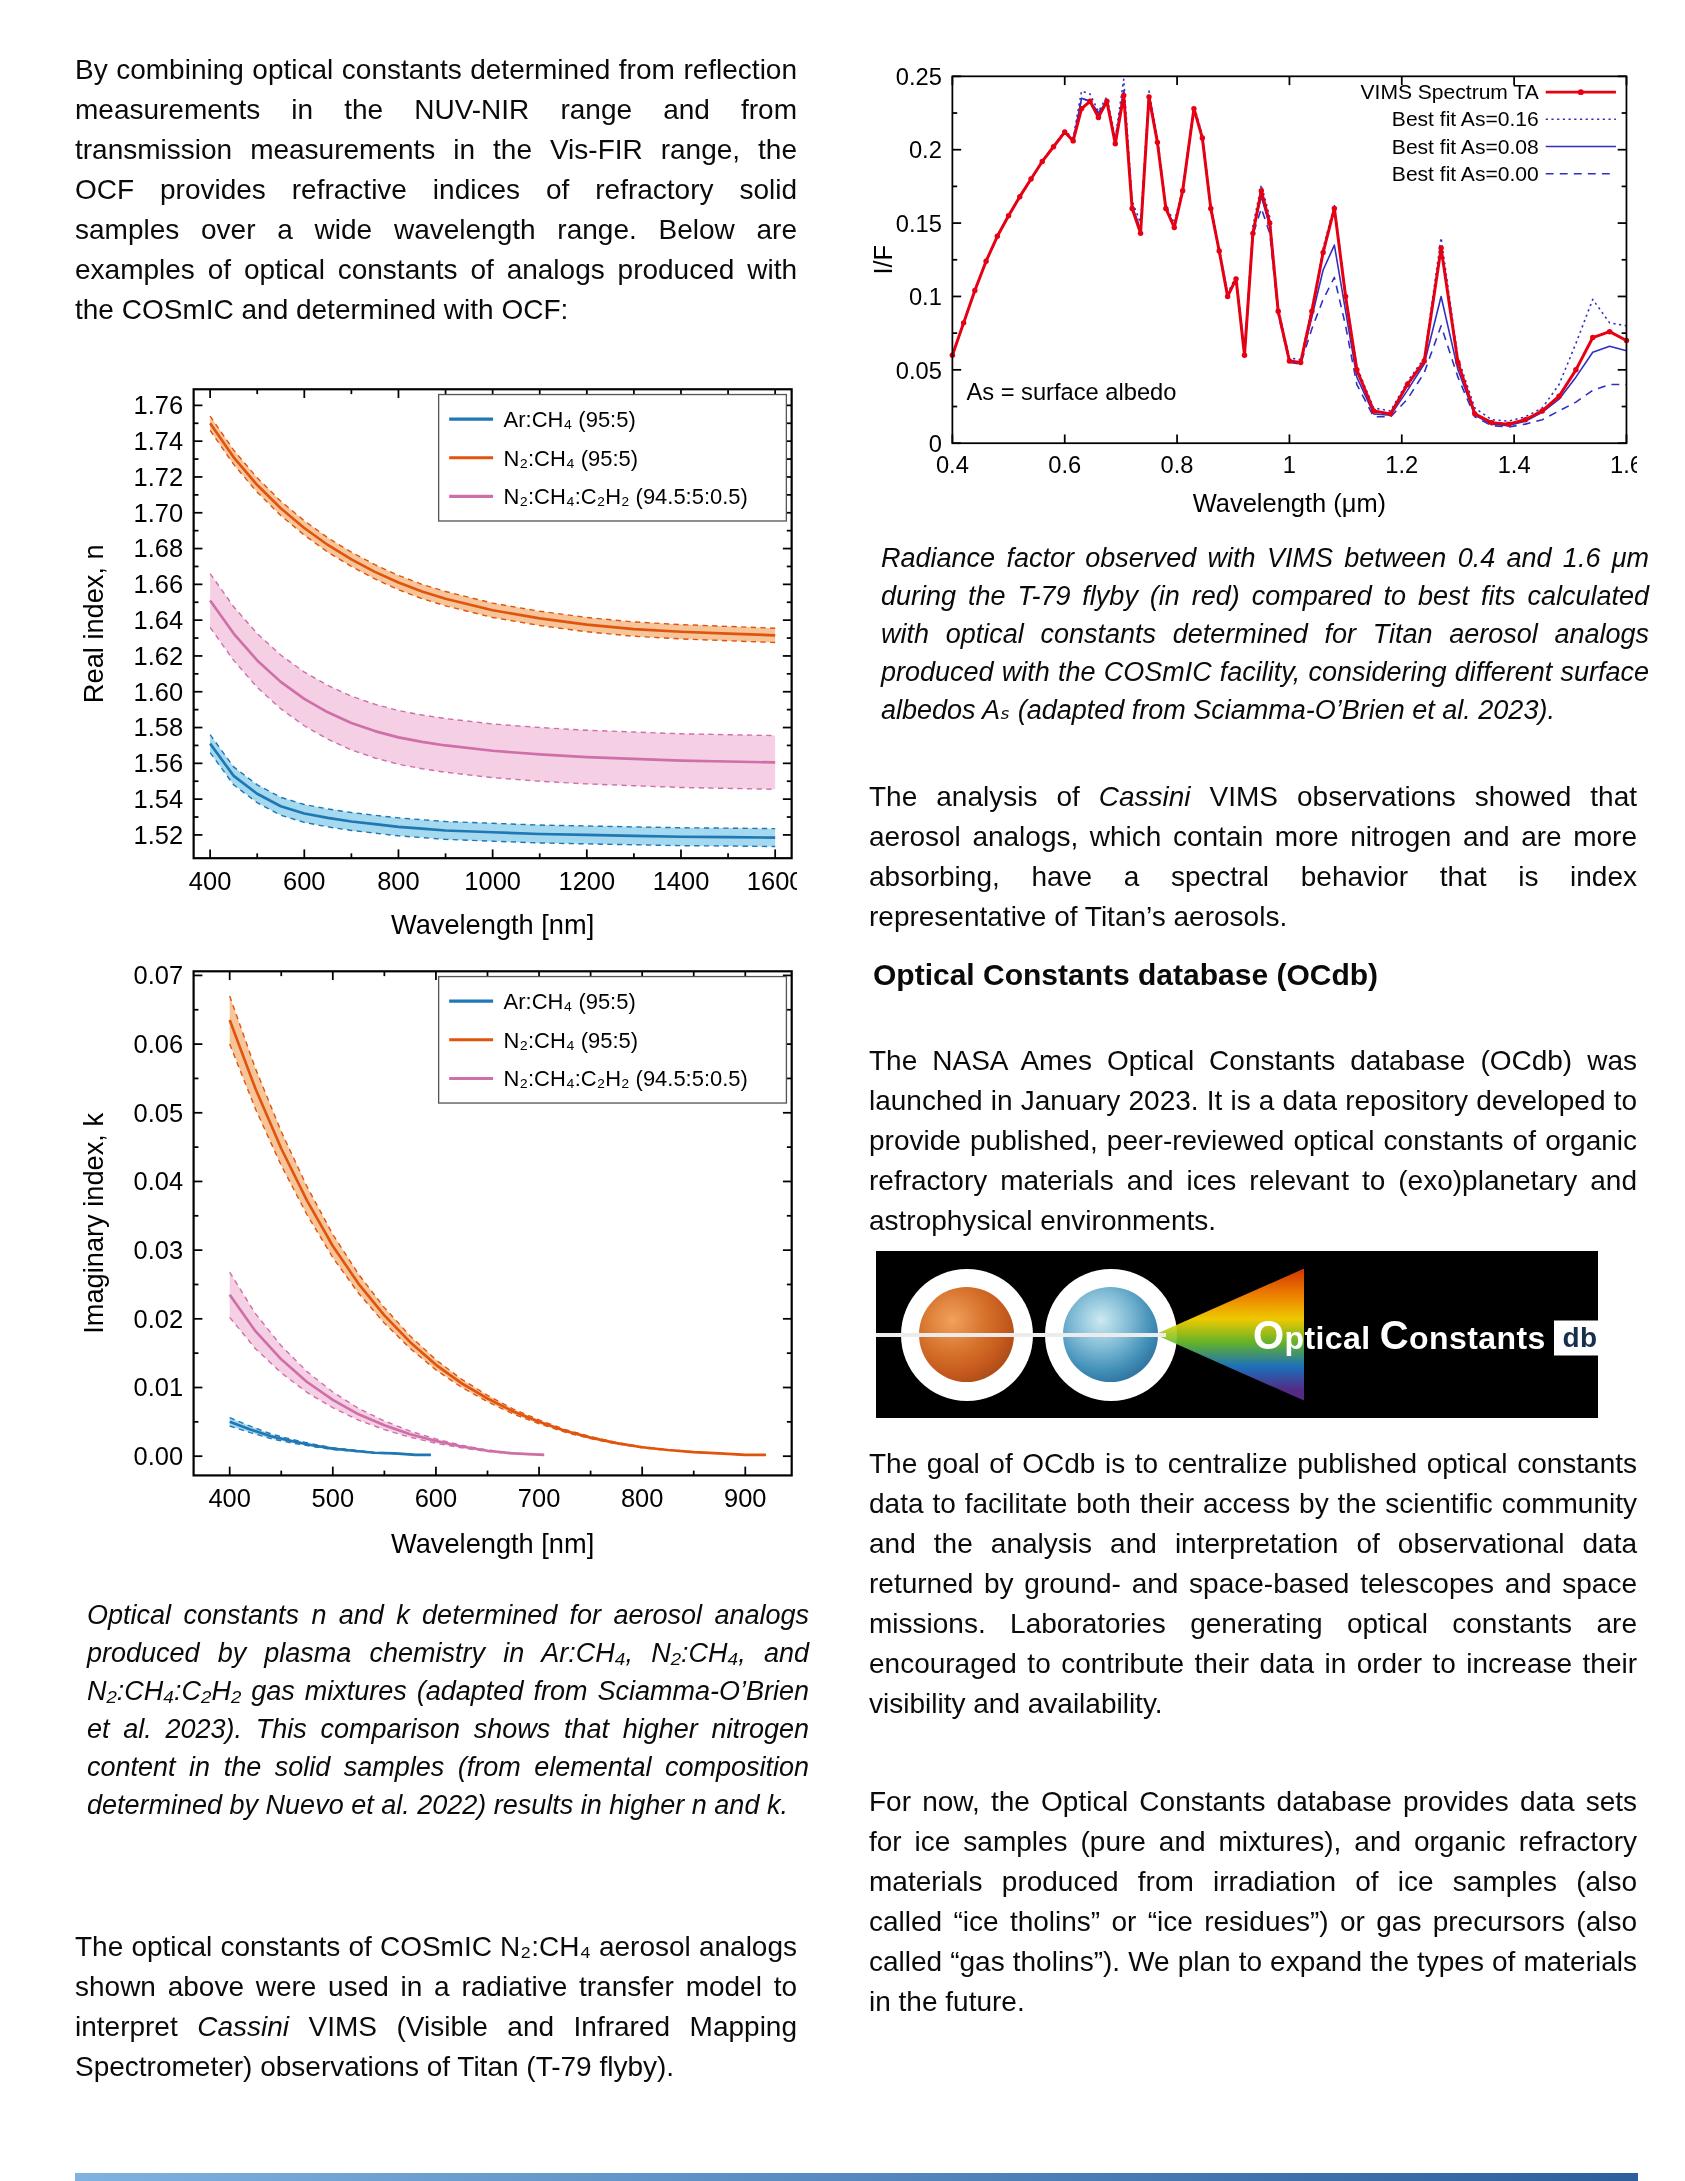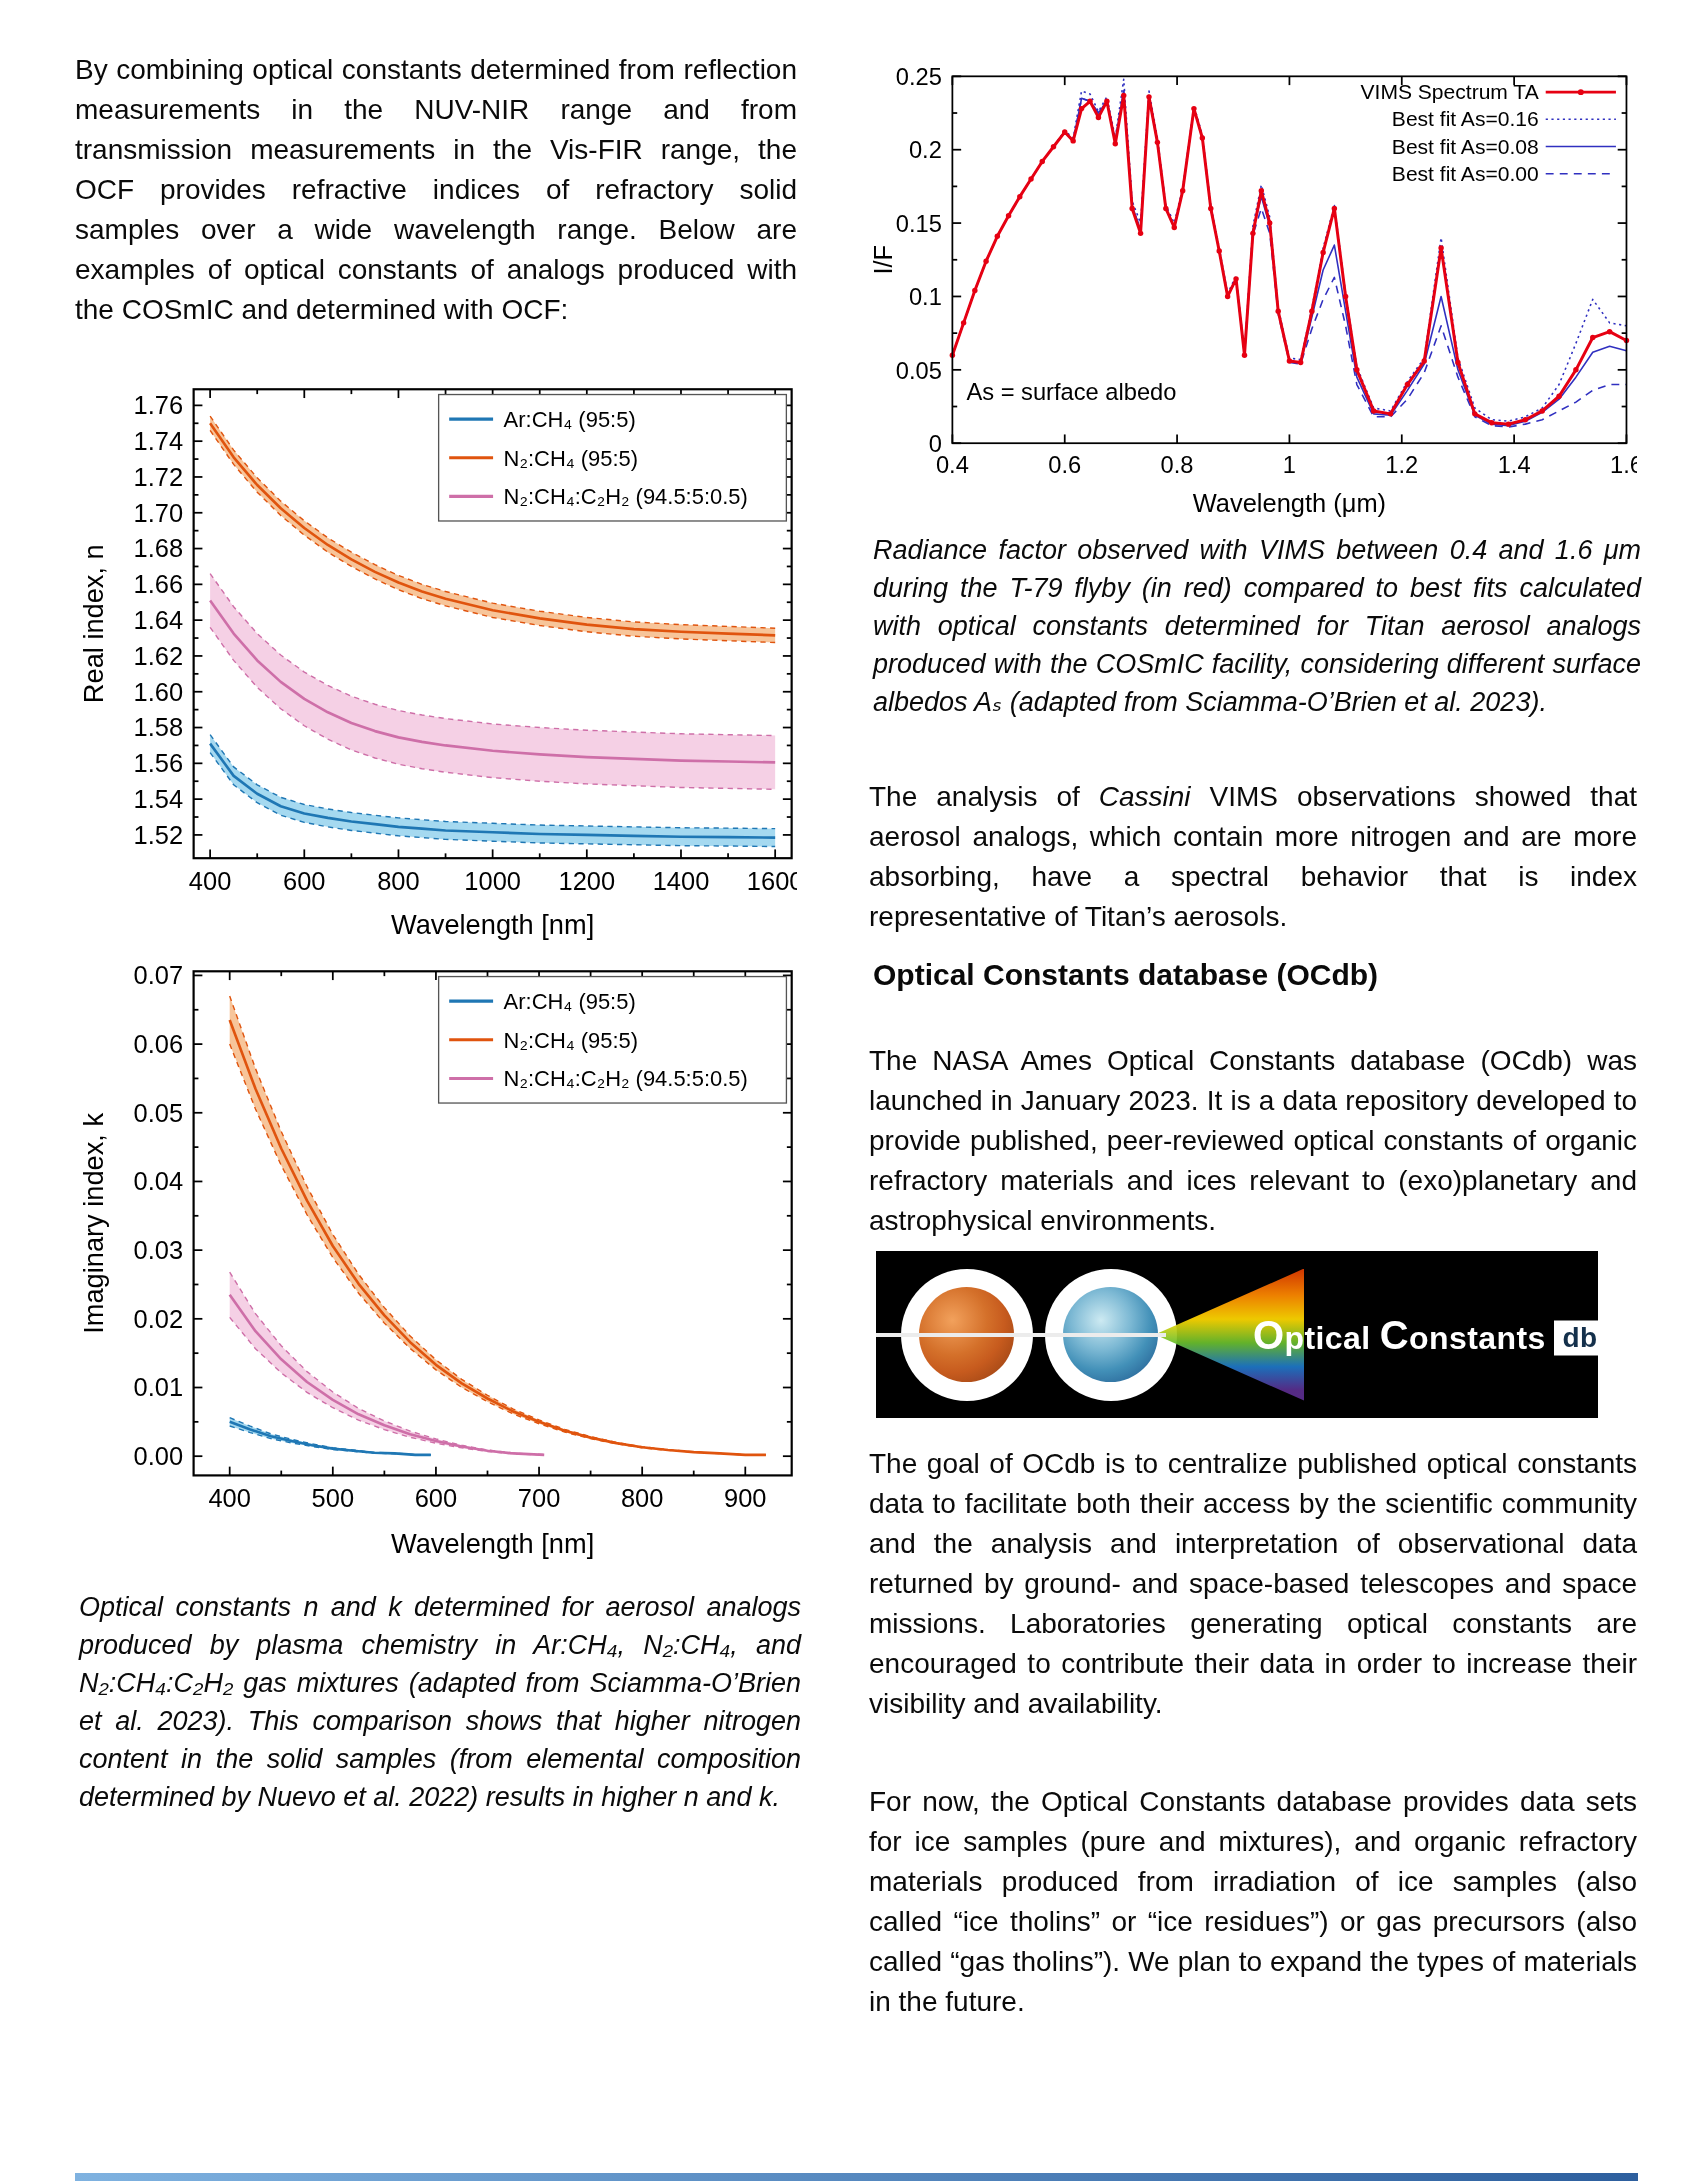--- a/index.html
+++ b/index.html
@@ -3,21 +3,21 @@
 <meta charset="utf-8">
 <style>
   html,body{margin:0;padding:0;background:#ffffff;}
   .page{position:relative;width:1685px;height:2181px;background:#fff;overflow:hidden;
         font-family:"Liberation Sans","DejaVu Sans",sans-serif;color:#0a0a0a;}
   .col{position:absolute;}
   .col-left{left:75px;top:50px;width:722px;height:2107px;}
   .col-right{left:869px;top:53px;width:768px;height:2107px;}
   .blk{position:absolute;left:0;width:100%;}
   p.body{margin:0;font-size:28px;line-height:40px;text-align:justify;}
-  p.caption{margin:4px;font-size:27px;line-height:38px;text-align:justify;font-style:italic;}
+  p.caption{margin:12px;font-size:27px;line-height:38px;text-align:justify;font-style:italic;}
   h2.hd{margin:4px;font-size:30px;line-height:35px;font-weight:bold;}
   .em{font-style:italic;}
   .chart{position:absolute;left:0;}
   
   .ocdb{position:absolute;left:7px;width:722px;height:167px;background:#14304b;}
   .ring{position:absolute;top:17.6px;width:132px;height:132px;border-radius:50%;background:#fff;}
   .ring1{left:24.6px;}
   .ring2{left:169px;}
   .planet{position:absolute;left:18.4px;top:18.4px;width:95px;height:95px;border-radius:50%;}
   .planet-orange{background:radial-gradient(circle at 35% 35%, #f2a15c 0%, #d4702a 40%, #c75b1e 60%, #8a3a10 100%);}
@@ -251,20 +251,21 @@
           <text x="488" y="57" font-size="25" font-family="&quot;Liberation Sans&quot;,&quot;DejaVu Sans&quot;,sans-serif" fill="#000" text-anchor="start">Ar:CH₄ (95:5)</text>
           <line x1="426" y1="92" x2="476" y2="92" stroke="#e0540e" stroke-width="3.5"></line>
           <text x="488" y="101" font-size="25" font-family="&quot;Liberation Sans&quot;,&quot;DejaVu Sans&quot;,sans-serif" fill="#000" text-anchor="start">N₂:CH₄ (95:5)</text>
           <line x1="426" y1="136" x2="476" y2="136" stroke="#ce6fa8" stroke-width="3.5"></line>
           <text x="488" y="145" font-size="25" font-family="&quot;Liberation Sans&quot;,&quot;DejaVu Sans&quot;,sans-serif" fill="#000" text-anchor="start">N₂:CH₄:C₂H₂ (94.5:5:0.5)</text>
         </svg></div>
 
     <p class="caption blk" style="top:1534px;">Optical constants n and k determined for aerosol analogs produced by plasma chemistry in Ar:CH₄, N₂:CH₄, and N₂:CH₄:C₂H₂ gas mixtures (adapted from Sciamma-O’Brien et al. 2023). This comparison shows that higher nitrogen content in the solid samples (from elemental composition determined by Nuevo et al. 2022) results in higher n and k.</p>
 
 
+    <p class="body blk" style="top:1877px;"><span>The optical constants of COSmIC N₂:CH₄ aerosol analogs shown above were used in a radiative transfer model to interpret </span><span class="em">Cassini</span><span> VIMS (Visible and Infrared Mapping Spectrometer) observations of Titan (T-79 flyby).</span></p>
 
   </div>
 
   <div class="col col-right">
 
     <div class="chart" style="top:4.4px;"><svg width="768" height="474" viewBox="0 0 875 540">
           <path d="M95 339.68 L 107.79999999999997 302.89599999999996 L 120.59999999999998 266.11199999999997 L 133.39999999999998 232.672 L 146.19999999999996 204.24800000000002 L 158.99999999999997 180.83999999999997 L 171.79999999999998 159.10399999999998 L 184.6 139.04000000000002 L 197.4 118.976 L 210.19999999999996 102.25599999999997 L 222.99999999999994 83.86400000000003 L 232.59999999999997 92.22399999999999 L 242.19999999999996 38.72000000000003 L 251.79999999999998 42.06400000000002 L 261.4 62.127999999999986 L 271 45.408000000000015 L 280.5999999999999 92.22399999999999 L 290.19999999999993 25.343999999999994 L 299.79999999999995 164.12 L 309.4 189.20000000000002 L 319 38.72000000000003 L 328.59999999999997 92.22399999999999 L 338.19999999999993 169.13599999999997 L 347.79999999999995 189.20000000000002 L 357.4 149.072 L 370.19999999999993 55.44 L 379.79999999999995 88.88 L 389.3999999999999 169.13599999999997 L 398.99999999999994 217.624 L 408.59999999999997 269.456 L 418.19999999999993 249.392 L 427.79999999999995 336.336 L 437.4 192.544 L 446.9999999999999 145.728 L 456.5999999999999 182.512 L 466.19999999999993 286.17600000000004 L 478.9999999999999 343.024 L 491.79999999999995 344.696 L 504.5999999999999 286.17600000000004 L 517.4 217.624 L 530.2 169.13599999999997 L 543 269.456 L 555.8 353.056 L 574.9999999999998 399.872 L 594.1999999999998 403.216 L 613.3999999999999 369.776 L 632.5999999999999 343.024 L 651.8 205.92 L 670.9999999999999 343.024 L 690.1999999999999 399.872 L 709.4 413.248 L 728.5999999999998 414.92 L 747.8 409.904 L 766.9999999999998 399.872 L 786.1999999999999 373.12 L 805.3999999999997 326.304 L 824.5999999999999 276.144 L 843.7999999999998 302.89599999999996 L 863 306.24" fill="none" stroke="#3030c0" stroke-width="1.8" stroke-linejoin="round" stroke-dasharray="2.5 4"></path>
           <path d="M95 339.68 L 107.79999999999997 302.89599999999996 L 120.59999999999998 266.11199999999997 L 133.39999999999998 232.672 L 146.19999999999996 204.24800000000002 L 158.99999999999997 180.83999999999997 L 171.79999999999998 159.10399999999998 L 184.6 139.04000000000002 L 197.4 118.976 L 210.19999999999996 102.25599999999997 L 222.99999999999994 85.536 L 232.59999999999997 95.56800000000004 L 242.19999999999996 47.08000000000004 L 251.79999999999998 50.42399999999998 L 261.4 63.80000000000001 L 271 50.42399999999998 L 280.5999999999999 95.56800000000004 L 290.19999999999993 38.72000000000003 L 299.79999999999995 169.13599999999997 L 309.4 197.56000000000003 L 319 45.408000000000015 L 328.59999999999997 97.24000000000001 L 338.19999999999993 172.48000000000002 L 347.79999999999995 194.216 L 357.4 152.416 L 370.19999999999993 58.78399999999999 L 379.79999999999995 92.22399999999999 L 389.3999999999999 172.48000000000002 L 398.99999999999994 220.968 L 408.59999999999997 272.79999999999995 L 418.19999999999993 252.736 L 427.79999999999995 339.68 L 437.4 197.56000000000003 L 446.9999999999999 159.10399999999998 L 456.5999999999999 192.544 L 466.19999999999993 289.52 L 478.9999999999999 346.368 L 491.79999999999995 348.04 L 504.5999999999999 296.20799999999997 L 517.4 242.704 L 530.2 214.27999999999997 L 543 289.52 L 555.8 364.76 L 574.9999999999998 406.56 L 594.1999999999998 408.23199999999997 L 613.3999999999999 379.808 L 632.5999999999999 349.712 L 651.8 272.79999999999995 L 670.9999999999999 356.4 L 690.1999999999999 408.23199999999997 L 709.4 418.264 L 728.5999999999998 419.936 L 747.8 414.92 L 766.9999999999998 404.888 L 786.1999999999999 389.84000000000003 L 805.3999999999997 364.76 L 824.5999999999999 336.336 L 843.7999999999998 329.648 L 863 334.664" fill="none" stroke="#3030c0" stroke-width="1.8" stroke-linejoin="round"></path>
           <path d="M95 339.68 L 107.79999999999997 302.89599999999996 L 120.59999999999998 266.11199999999997 L 133.39999999999998 232.672 L 146.19999999999996 204.24800000000002 L 158.99999999999997 180.83999999999997 L 171.79999999999998 159.10399999999998 L 184.6 139.04000000000002 L 197.4 118.976 L 210.19999999999996 102.25599999999997 L 222.99999999999994 85.536 L 232.59999999999997 95.56800000000004 L 242.19999999999996 47.08000000000004 L 251.79999999999998 50.42399999999998 L 261.4 63.80000000000001 L 271 50.42399999999998 L 280.5999999999999 95.56800000000004 L 290.19999999999993 38.72000000000003 L 299.79999999999995 169.13599999999997 L 309.4 197.56000000000003 L 319 45.408000000000015 L 328.59999999999997 97.24000000000001 L 338.19999999999993 172.48000000000002 L 347.79999999999995 194.216 L 357.4 152.416 L 370.19999999999993 58.78399999999999 L 379.79999999999995 92.22399999999999 L 389.3999999999999 172.48000000000002 L 398.99999999999994 220.968 L 408.59999999999997 272.79999999999995 L 418.19999999999993 252.736 L 427.79999999999995 339.68 L 437.4 202.57600000000002 L 446.9999999999999 172.48000000000002 L 456.5999999999999 200.90400000000002 L 466.19999999999993 292.86400000000003 L 478.9999999999999 348.04 L 491.79999999999995 349.712 L 504.5999999999999 309.584 L 517.4 276.144 L 530.2 251.064 L 543 306.24 L 555.8 373.12 L 574.9999999999998 409.904 L 594.1999999999998 409.904 L 613.3999999999999 389.84000000000003 L 632.5999999999999 359.744 L 651.8 306.24 L 670.9999999999999 364.76 L 690.1999999999999 409.904 L 709.4 419.936 L 728.5999999999998 421.608 L 747.8 418.264 L 766.9999999999998 413.248 L 786.1999999999999 403.216 L 805.3999999999997 393.18399999999997 L 824.5999999999999 379.808 L 843.7999999999998 373.12 L 863 373.12" fill="none" stroke="#3030c0" stroke-width="1.8" stroke-linejoin="round" stroke-dasharray="9 7"></path>
           <path d="M95 339.68 L 107.79999999999997 302.89599999999996 L 120.59999999999998 266.11199999999997 L 133.39999999999998 232.672 L 146.19999999999996 204.24800000000002 L 158.99999999999997 180.83999999999997 L 171.79999999999998 159.10399999999998 L 184.6 139.04000000000002 L 197.4 118.976 L 210.19999999999996 102.25599999999997 L 222.99999999999994 85.536 L 232.59999999999997 95.56800000000004 L 242.19999999999996 58.78399999999999 L 251.79999999999998 50.42399999999998 L 261.4 68.81599999999997 L 271 50.42399999999998 L 280.5999999999999 98.91200000000003 L 290.19999999999993 43.73600000000005 L 299.79999999999995 172.48000000000002 L 309.4 200.90400000000002 L 319 45.408000000000015 L 328.59999999999997 97.24000000000001 L 338.19999999999993 172.48000000000002 L 347.79999999999995 194.216 L 357.4 152.416 L 370.19999999999993 58.78399999999999 L 379.79999999999995 92.22399999999999 L 389.3999999999999 172.48000000000002 L 398.99999999999994 220.968 L 408.59999999999997 272.79999999999995 L 418.19999999999993 252.736 L 427.79999999999995 339.68 L 437.4 200.90400000000002 L 446.9999999999999 152.416 L 456.5999999999999 189.20000000000002 L 466.19999999999993 289.52 L 478.9999999999999 346.368 L 491.79999999999995 348.04 L 504.5999999999999 289.52 L 517.4 222.64 L 530.2 172.48000000000002 L 543 272.79999999999995 L 555.8 356.4 L 574.9999999999998 403.216 L 594.1999999999998 406.56 L 613.3999999999999 373.12 L 632.5999999999999 346.368 L 651.8 217.624 L 670.9999999999999 348.04 L 690.1999999999999 406.56 L 709.4 416.592 L 728.5999999999998 418.264 L 747.8 413.248 L 766.9999999999998 403.216 L 786.1999999999999 386.496 L 805.3999999999997 356.4 L 824.5999999999999 319.616 L 843.7999999999998 312.928 L 863 322.96" fill="none" stroke="#e60012" stroke-width="3.4" stroke-linejoin="round"></path>

